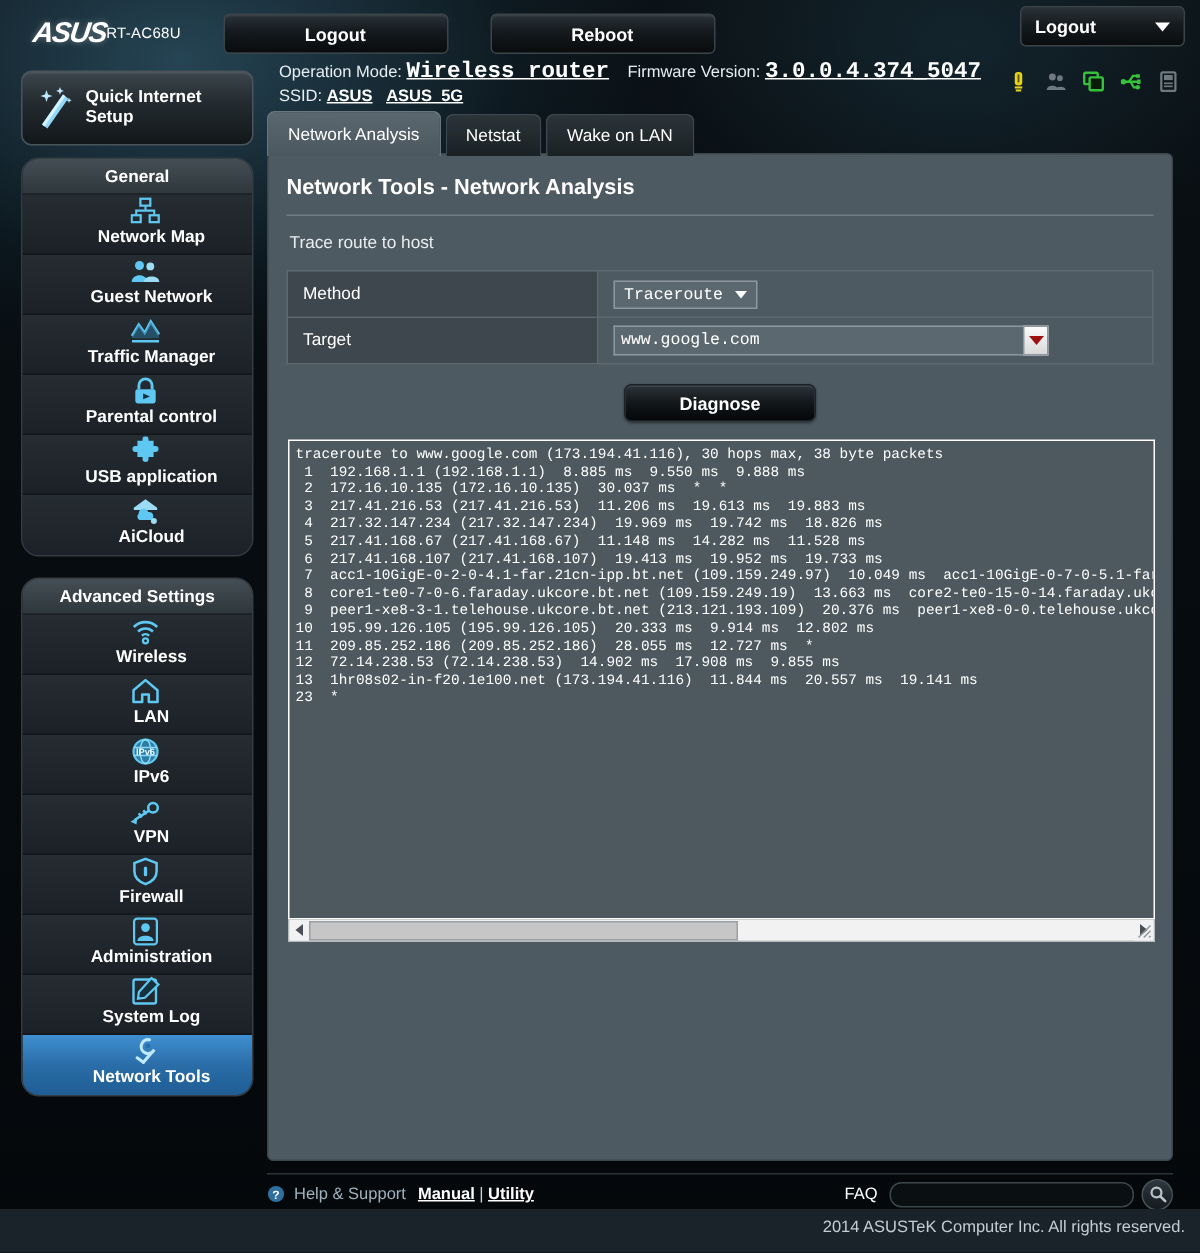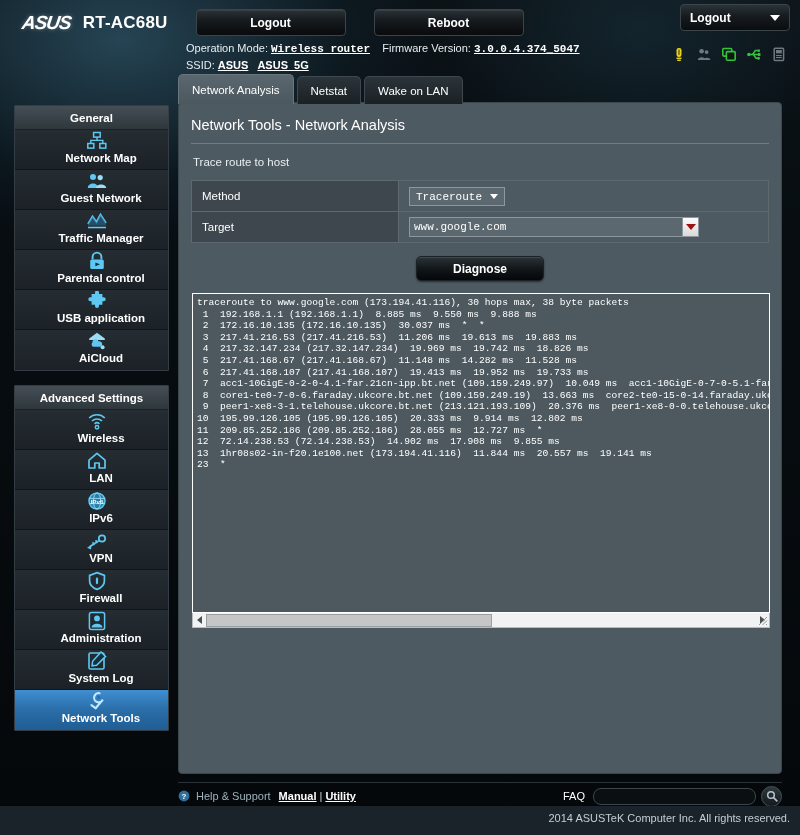--- a/index.html
+++ b/index.html
@@ -25,21 +25,21 @@
     position: absolute; left: 8px; top: 5px; width: 784px; height: 35px;
     display: flex; align-items: center;
   }
   .asus-logo {
     color: #ffffff; font-size: 19px; font-weight: bold; font-style: italic;
     letter-spacing: -1px; margin-left: 14px;
     text-shadow: 0 0 4px rgba(255,255,255,0.35);
     transform: skewX(-8deg);
   }
   .model-name {
-    color: #ffffff; font-size: 17px; font-weight: bold; margin-left: 12px;
+    color: #ffffff; font-size: 10px; font-weight: normal; 
     letter-spacing: .2px;
   }
   .topbtn {
     width: 150px; height: 27px; margin-left: 28px;
     background: linear-gradient(180deg, #2b3338 0%, #161b1f 40%, #090b0d 100%);
     border: 1px solid #3a4449; border-radius: 4px;
     color: #fff; font-size: 12px; font-weight: bold;
     display: flex; align-items: center; justify-content: center;
     box-shadow: inset 0 1px 0 rgba(255,255,255,0.07);
     cursor: pointer;
@@ -52,40 +52,40 @@
     display: flex; align-items: center; justify-content: space-between;
     padding: 0 9px; cursor: pointer;
   }
   .lang-select span { color: #fff; font-size: 12px; font-weight: bold; }
   .caret-down { width: 0; height: 0; border-left: 5px solid transparent; border-right: 5px solid transparent; border-top: 6px solid #ffffff; }
 
   
   .infostrip { position: absolute; left: 186px; top: 40px; width: 470px; }
   .infoline { color: #dfe7ea; font-size: 11px; line-height: 16px; white-space: nowrap; }
   .infoline .lbl { color: #e6eef1; }
-  .infoline .val { color: #ffffff; font-family: "Liberation Mono", monospace; font-weight: bold; font-size: 11px; text-decoration: underline; }
+  .infoline .val { color: #ffffff; font-family: "Liberation Mono", monospace; font-weight: bold; font-size: 15px; text-decoration: underline; }
   .infoline .ssid { color: #ffffff; font-weight: bold; text-decoration: underline; font-size: 11px; margin-right: 6px; }
 
   .statusicons { position: absolute; right: 14px; top: 47px; display: flex; gap: 11px; align-items: center; }
   .sicon { width: 14px; height: 15px; display: block; }
 
   
   .qis {
     position: absolute; left: 14px; top: 47px; width: 155px; height: 50px;
     background: linear-gradient(180deg, #3c464c 0%, #242c31 40%, #121719 100%);
     border: 1px solid #4a555b; border-radius: 7px;
     display: flex; align-items: center; padding-left: 8px;
     box-shadow: inset 0 1px 0 rgba(255,255,255,0.09);
     cursor: pointer;
   }
   .qis .label { color: #fff; font-size: 11.5px; font-weight: bold; line-height: 13px; margin-left: 6px; }
 
   
   .sidebar { position: absolute; left: 14px; top: 105px; width: 155px; }
-  .menu-block { border: 1px solid #343d43; border-radius: 1px; overflow: hidden; margin-bottom: 14px; background: #1b2125; }
+  .menu-block { border: 1px solid #343d43; border-radius: 12px; overflow: hidden; margin-bottom: 14px; background: #1b2125; }
   .menu-head {
     height: 24px; background: linear-gradient(180deg, #444e54 0%, #2e373c 100%);
     color: #ffffff; font-size: 11.5px; font-weight: bold;
     display: flex; align-items: center; justify-content: center;
     border-bottom: 1px solid #1b2125;
   }
   .menu-item {
     height: 40px; display: flex; align-items: center; padding-left: 10px;
     background: linear-gradient(180deg, #262d32 0%, #1b2126 100%);
     border-bottom: 1px solid #11161a;
@@ -119,21 +119,21 @@
   }
 
   
   .panel {
     position: absolute; left: 178px; top: 102px; width: 604px; height: 672px;
     background: #4e5a61;
     border: 1px solid #3c474d; border-radius: 4px;
     padding: 0;
   }
   .panel-inner { padding: 14px 12px 0 12px; }
-  .panel-title { color: #ffffff; font-size: 14.5px; font-weight: normal; padding-bottom: 10px; }
+  .panel-title { color: #ffffff; font-size: 14.5px; font-weight: bold; padding-bottom: 10px; }
   .hr { height: 1px; background: #717d84; margin: 0 0 0 0; }
   .subhead { color: #e8eef1; font-size: 11.5px; padding: 12px 2px 12px 2px; }
 
   .formtable { width: 100%; border-collapse: collapse; border: 1px solid #5d686f; }
   .formtable tr { height: 31px; }
   .formtable td { border: 1px solid #5d686f; padding: 0 10px; vertical-align: middle; }
   .formtable td.lbl { width: 207px; background: #3d474d; color: #ffffff; font-size: 11.5px; }
   .formtable td.fld { background: #4e5a61; }
 
   .selbox {
@@ -263,20 +263,32 @@
       <path d="M11 7.5 L13.4 7.5" stroke="#35c13a" stroke-width="3" fill="none"></path>
     </svg>
     <svg class="sicon" viewBox="0 0 14 15">
       <rect x="2.2" y="1.2" width="9.4" height="12.4" rx="1" fill="none" stroke="#6e7a80" stroke-width="1.5"></rect>
       <rect x="4" y="3" width="5.8" height="3.4" fill="#6e7a80"></rect>
       <rect x="4" y="8" width="5.8" height="1.1" fill="#6e7a80"></rect>
       <rect x="4" y="10" width="5.8" height="1.1" fill="#6e7a80"></rect>
     </svg>
   </div>
 
+  <div class="qis">
+    <svg width="28" height="30" viewBox="0 0 28 30">
+      <path d="M5 26 L19 6 L22.5 8.6 L8.6 28.6 Z" fill="#8fd8f7"></path>
+      <path d="M5 26 L19 6 L20.6 7.2 L6.8 27.4 Z" fill="#d6f2ff"></path>
+      <path d="M8 3 L9 6 L12 7 L9 8 L8 11 L7 8 L4 7 L7 6 Z" fill="#bfe9ff"></path>
+      <path d="M17 1 L17.7 2.9 L19.6 3.6 L17.7 4.3 L17 6.2 L16.3 4.3 L14.4 3.6 L16.3 2.9 Z" fill="#bfe9ff"></path>
+      <path d="M23 8 L23.5 9.4 L24.9 9.9 L23.5 10.4 L23 11.8 L22.5 10.4 L21.1 9.9 L22.5 9.4 Z" fill="#bfe9ff"></path>
+    </svg>
+    <div class="label">
+      <span>Quick Internet</span><br><span>Setup</span>
+    </div>
+  </div>
 
   <div class="sidebar">
 
     <div class="menu-block">
       <div class="menu-head">General</div>
 
       <div class="menu-item">
         <span class="mi-icon">
           <svg width="20" height="20" viewBox="0 0 20 20">
             <rect x="6.6" y="1.5" width="6.6" height="4.6" fill="none" stroke="#5ec8f2" stroke-width="1.5"></rect>

